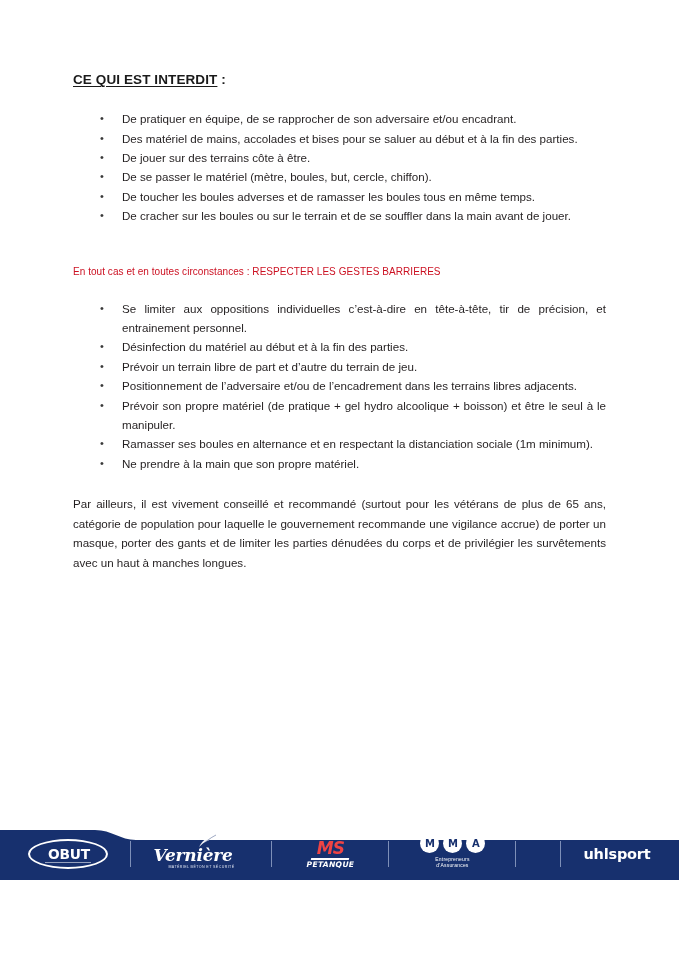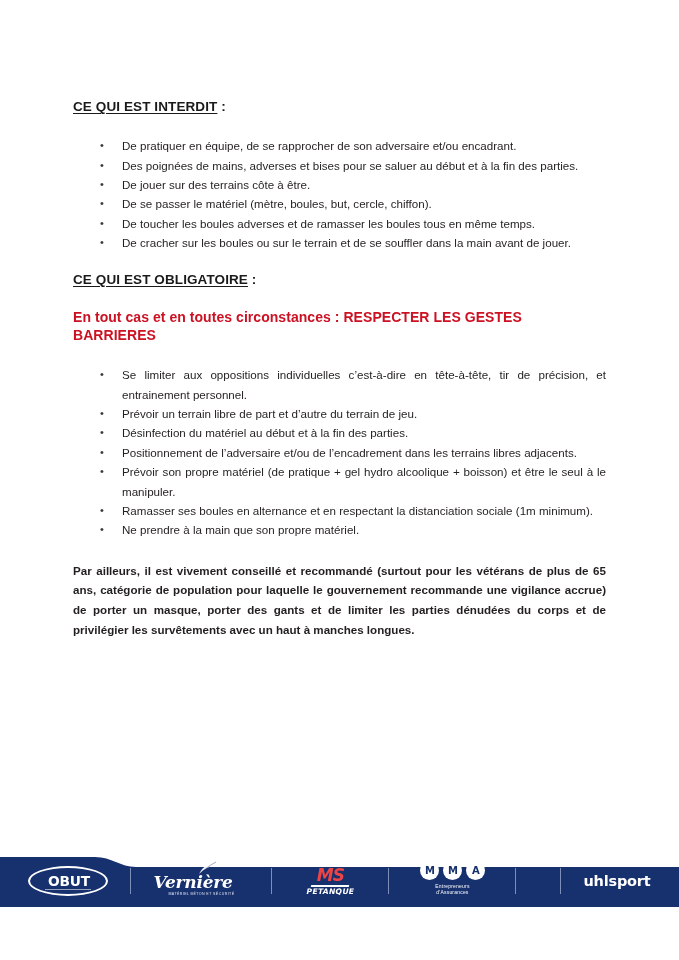--- a/index.html
+++ b/index.html
@@ -15,21 +15,20 @@
     font-family: "Liberation Sans", sans-serif;
     color: #231f20;
   }
 
   .page {
     position: absolute;
     left: 0; top: 0;
     width: 679px;
     height: 880px;
     background: #ffffff;
-    margin-top: 27px;
   }
 
   .content {
     position: absolute;
     left: 73px;
     top: 72px;
     width: 533px;
   }
 
   
@@ -48,22 +47,22 @@
   }
   .section-heading .colon {
     text-decoration: none;
   }
 
   .heading-interdit { margin-top: 0; }
   .heading-obligatoire { margin-top: 0; }
 
   
   .red-line {
-    font-size: 14px;
-    font-weight: bold;
+    font-size: 10px;
+    font-weight: normal;
     color: #cc1122;
     line-height: 1.3;
     margin: 0;
     letter-spacing: 0.05px;
   }
 
   
   ul.bullets {
     list-style: none;
     margin: 0;
@@ -93,21 +92,20 @@
   }
 
   
   p.body-para {
     font-size: 11.6px;
     line-height: 19.6px;
     text-align: justify;
     text-justify: inter-word;
     color: #231f20;
     margin: 0;
-    font-weight: bold;
   }
   .gap-b { height: 21px; }
   .gap-c { height: 19px; }
   .gap-e { height: 20px; }
 
   
   .footer {
     position: absolute;
     left: 0;
     bottom: 0;
@@ -334,41 +332,40 @@
 <div class="page">
 
   <div class="content">
 
     <div class="section-heading heading-interdit"><span class="ul">CE QUI EST INTERDIT</span><span class="colon"> :</span></div>
 
     <div class="gap-b"></div>
 
     <ul class="bullets">
       <li class="nojustify">De pratiquer en équipe, de se rapprocher de son adversaire et/ou encadrant.</li>
-      <li>Des poignées de mains, adverses et bises pour se saluer au début et à la fin des parties.</li>
+      <li>Des matériel de mains, accolades et bises pour se saluer au début et à la fin des parties.</li>
       <li class="nojustify">De jouer sur des terrains côte à être.</li>
       <li class="nojustify">De se passer le matériel (mètre, boules, but, cercle, chiffon).</li>
       <li class="nojustify">De toucher les boules adverses et de ramasser les boules tous en même temps.</li>
       <li class="nojustify">De cracher sur les boules ou sur le terrain et de se souffler dans la main avant de jouer.</li>
     </ul>
 
     <div class="gap-c"></div>
 
-    <div class="section-heading heading-obligatoire"><span class="ul">CE QUI EST OBLIGATOIRE</span><span class="colon"> :</span></div>
 
     <div class="gap-e"></div>
 
     <div class="red-line">En tout cas et en toutes circonstances : RESPECTER LES GESTES BARRIERES</div>
 
     <div class="gap-b"></div>
 
     <ul class="bullets">
       <li>Se limiter aux oppositions individuelles c’est-à-dire en tête-à-tête, tir de précision, et entrainement personnel.</li>
+      <li class="nojustify">Désinfection du matériel au début et à la fin des parties.</li>
       <li class="nojustify">Prévoir un terrain libre de part et d’autre du terrain de jeu.</li>
-      <li class="nojustify">Désinfection du matériel au début et à la fin des parties.</li>
       <li>Positionnement de l’adversaire et/ou de l’encadrement dans les terrains libres adjacents.</li>
       <li>Prévoir son propre matériel (de pratique + gel hydro alcoolique + boisson) et être le seul à le manipuler.</li>
       <li>Ramasser ses boules en alternance et en respectant la distanciation sociale (1m minimum).</li>
       <li class="nojustify">Ne prendre à la main que son propre matériel.</li>
     </ul>
 
     <div class="gap-b"></div>
 
     <p class="body-para">Par ailleurs, il est vivement conseillé et recommandé (surtout pour les vétérans de plus de 65 ans, catégorie de population pour laquelle le gouvernement recommande une vigilance accrue) de porter un masque, porter des gants et de limiter les parties dénudées du corps et de privilégier les survêtements avec un haut à manches longues.</p>
 

